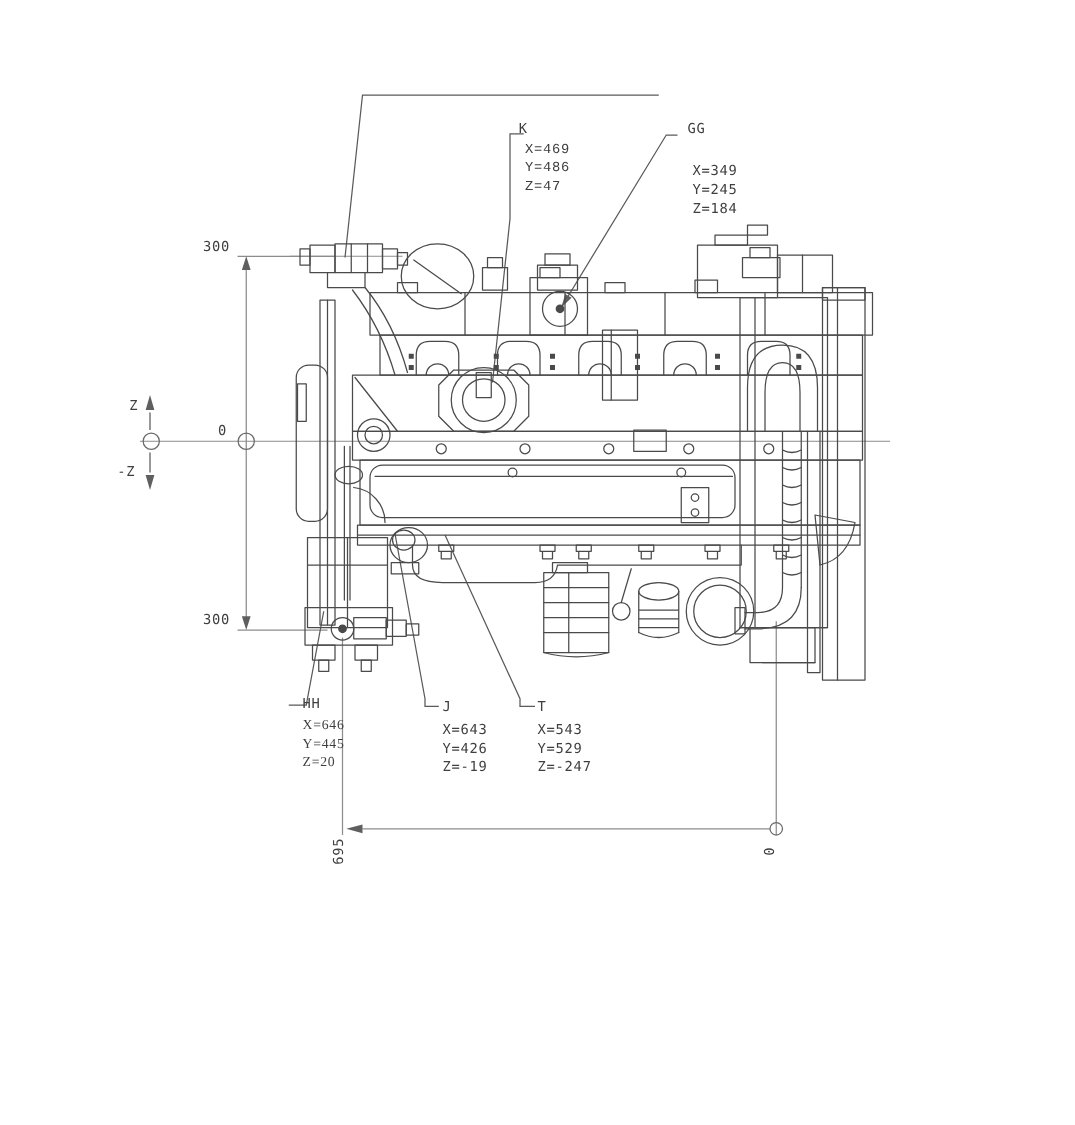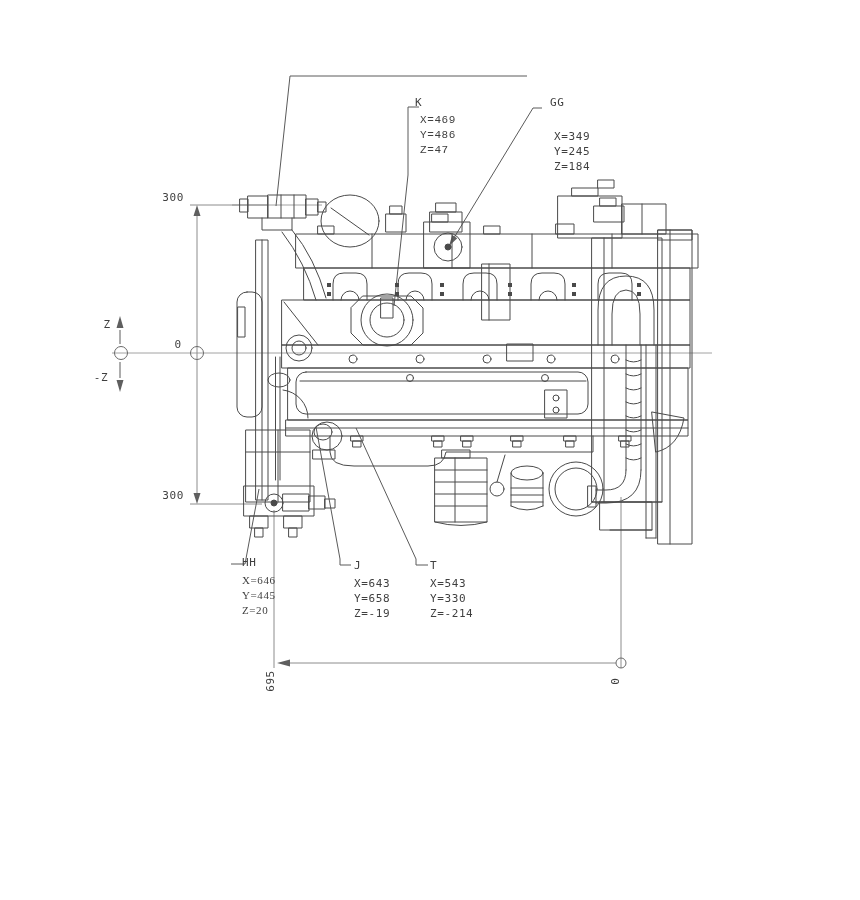--- a/index.html
+++ b/index.html
@@ -264,31 +264,31 @@
       <div>X=646</div>
       <div>Y=445</div>
       <div>Z=20</div>
     </div>
   </div>
 
   <div class="callout co-j">
     <div class="c-label">J</div>
     <div class="c-coords">
       <div>X=643</div>
-      <div>Y=658</div>
+      <div>Y=426</div>
       <div>Z=-19</div>
     </div>
   </div>
 
   <div class="callout co-t">
     <div class="c-label">T</div>
     <div class="c-coords">
       <div>X=543</div>
-      <div>Y=330</div>
-      <div>Z=-214</div>
+      <div>Y=529</div>
+      <div>Z=-247</div>
     </div>
   </div>
 
   <div class="t dim-300-top">300</div>
   <div class="t dim-300-bot">300</div>
   <div class="t axis-z">Z</div>
   <div class="t axis-0">0</div>
   <div class="t axis-negz">-Z</div>
   <div class="rotbox dim-695">695</div>
   <div class="rotbox dim-0b">0</div>

